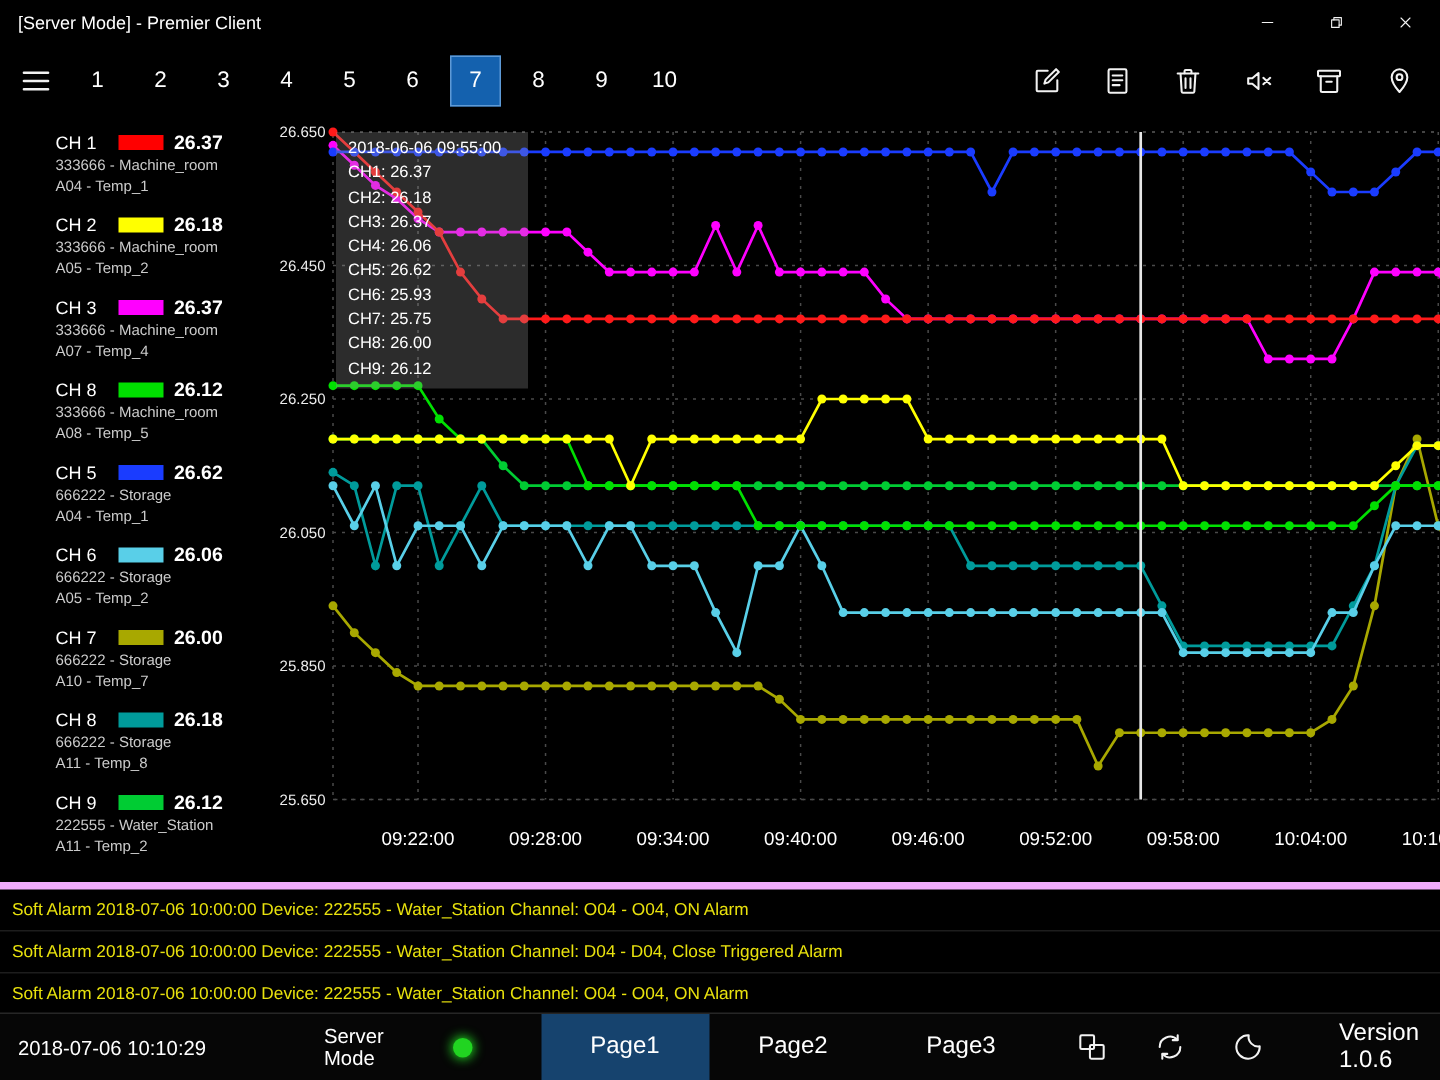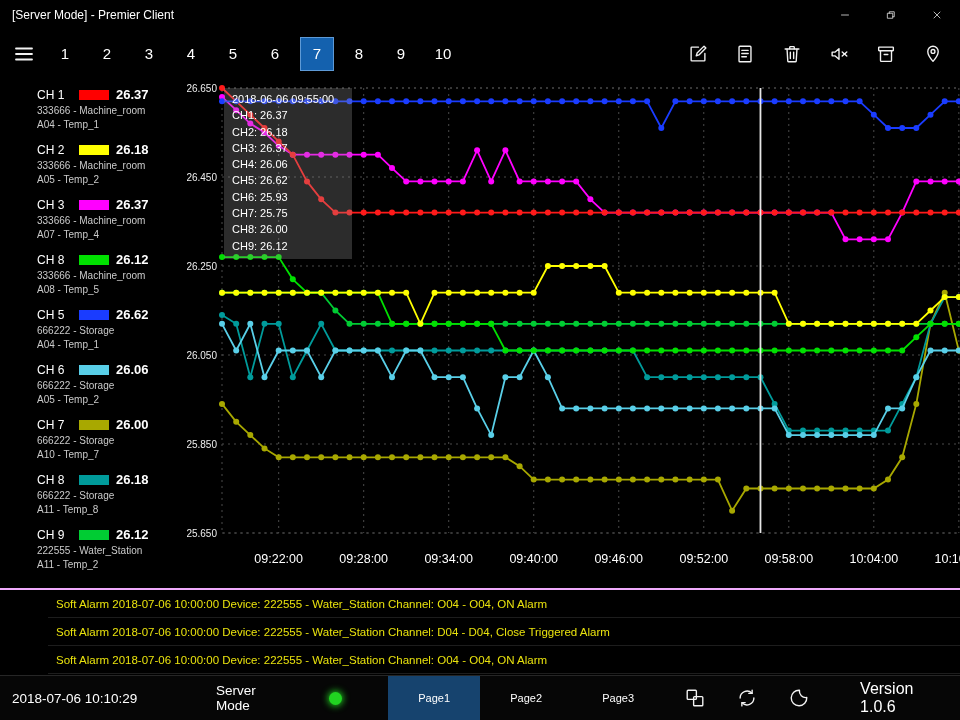--- a/index.html
+++ b/index.html
@@ -30,30 +30,30 @@
   .ch-value{font-size:13px;font-weight:bold;}
   .ch-sub{font-size:10px;color:#cbcbcb;line-height:12.5px;margin-top:1.5px;white-space:nowrap;}
 
   .chart-wrap{position:relative;flex:1;height:511px;}
   #chart-svg{position:absolute;left:0;top:0;font-family:inherit;}
   .tooltip{position:absolute;left:43px;top:11px;width:112px;padding:3px 8px 5px 8px;background:rgba(158,158,158,0.28);color:#fff;font-size:11px;line-height:16.3px;z-index:3;}
   .tt-title{white-space:nowrap;}
   .tt-row{white-space:nowrap;}
 
   
-  .alarms{height:87px;box-sizing:border-box;border-top:2px solid #f0abfc;background:#000;flex:none;padding-left:48px;}
+  .alarms{height:87px;box-sizing:border-box;border-top:5px solid #f0abfc;background:#000;flex:none;}
   .alarm-row{height:28px;box-sizing:border-box;display:flex;align-items:center;padding-left:8px;font-size:11.5px;border-bottom:1px solid #1d1d1d;white-space:nowrap;}
 
   
   .statusbar{height:45px;box-sizing:border-box;display:flex;align-items:center;background:#060606;border-top:1px solid #262626;flex:none;gap:20px;}
   .sb-time{padding-left:12px;font-size:13.5px;min-width:158px;}
   .sb-mode{font-size:13.5px;margin-left:26px;}
   .sb-dot{width:13px;height:13px;border-radius:50%;margin-left:22px;flex:none;}
   .sb-pages{display:flex;height:45px;margin-left:26px;align-items:stretch;}
-  .sb-page{width:92px;display:flex;align-items:center;justify-content:center;font-size:11px;}
+  .sb-page{width:112px;display:flex;align-items:center;justify-content:center;font-size:16px;}
   .sb-page.active{background:#16436e;}
   .sb-icons{margin-left:auto;display:flex;align-items:center;gap:30px;}
   .sb-version{font-size:16px;padding:0 14px 0 30px;}
 </style>
 </head>
 <body>
 
 <div class="app">
 
   <div class="titlebar">

